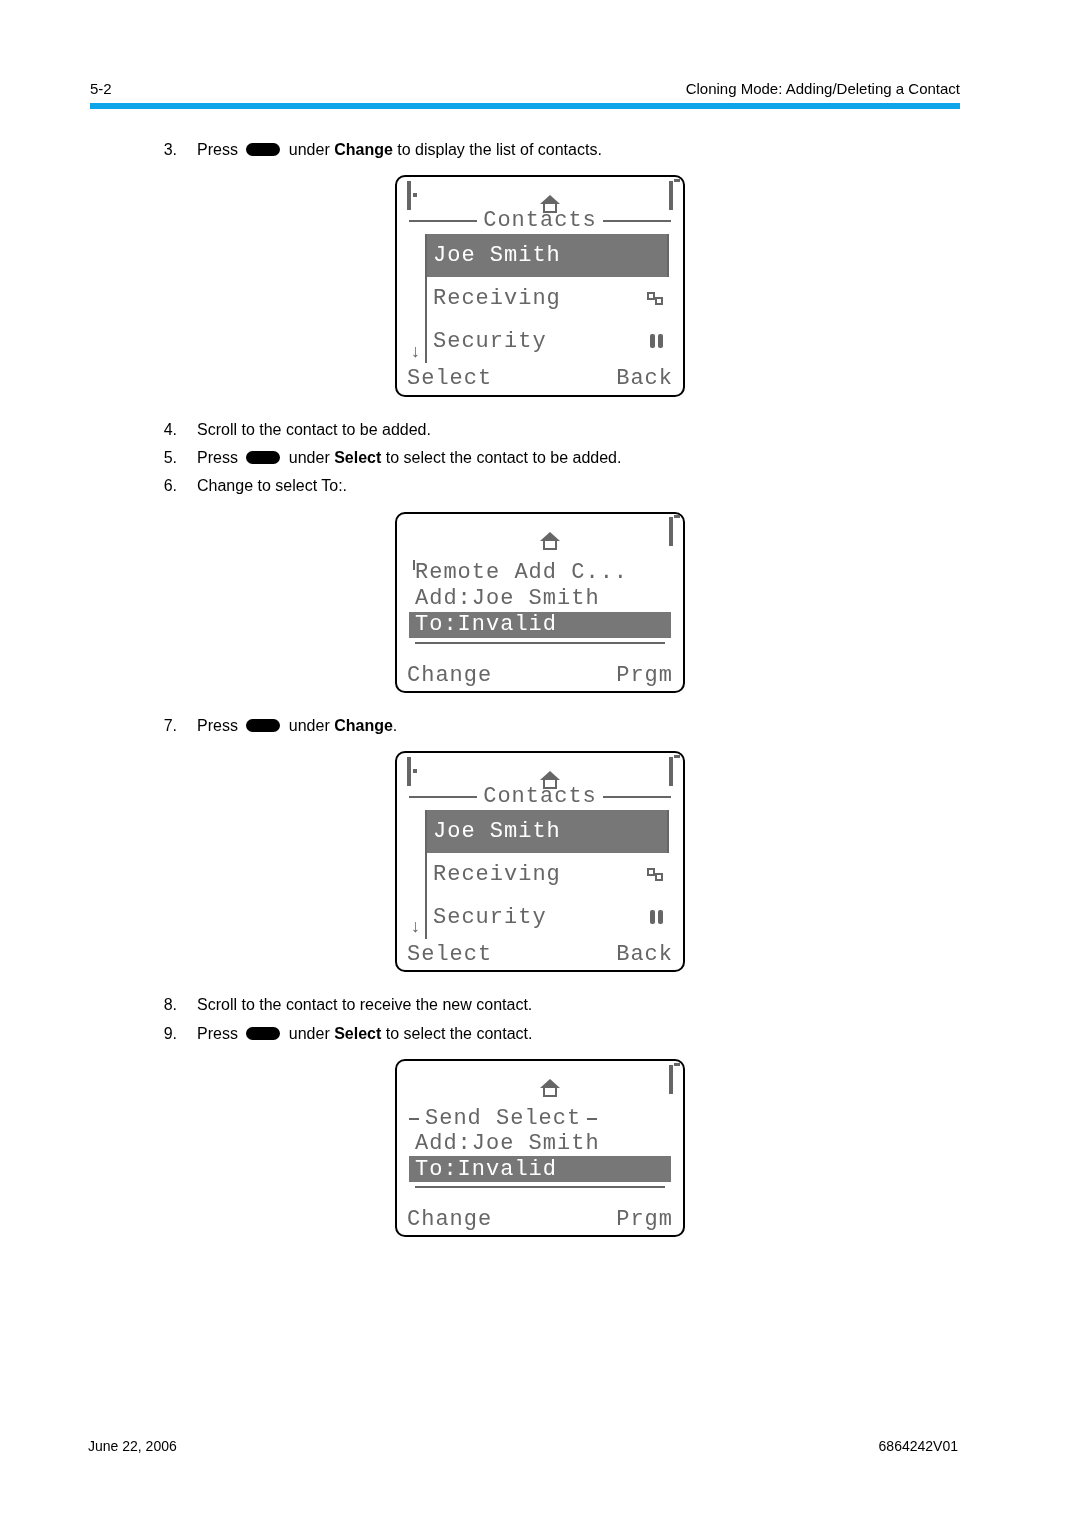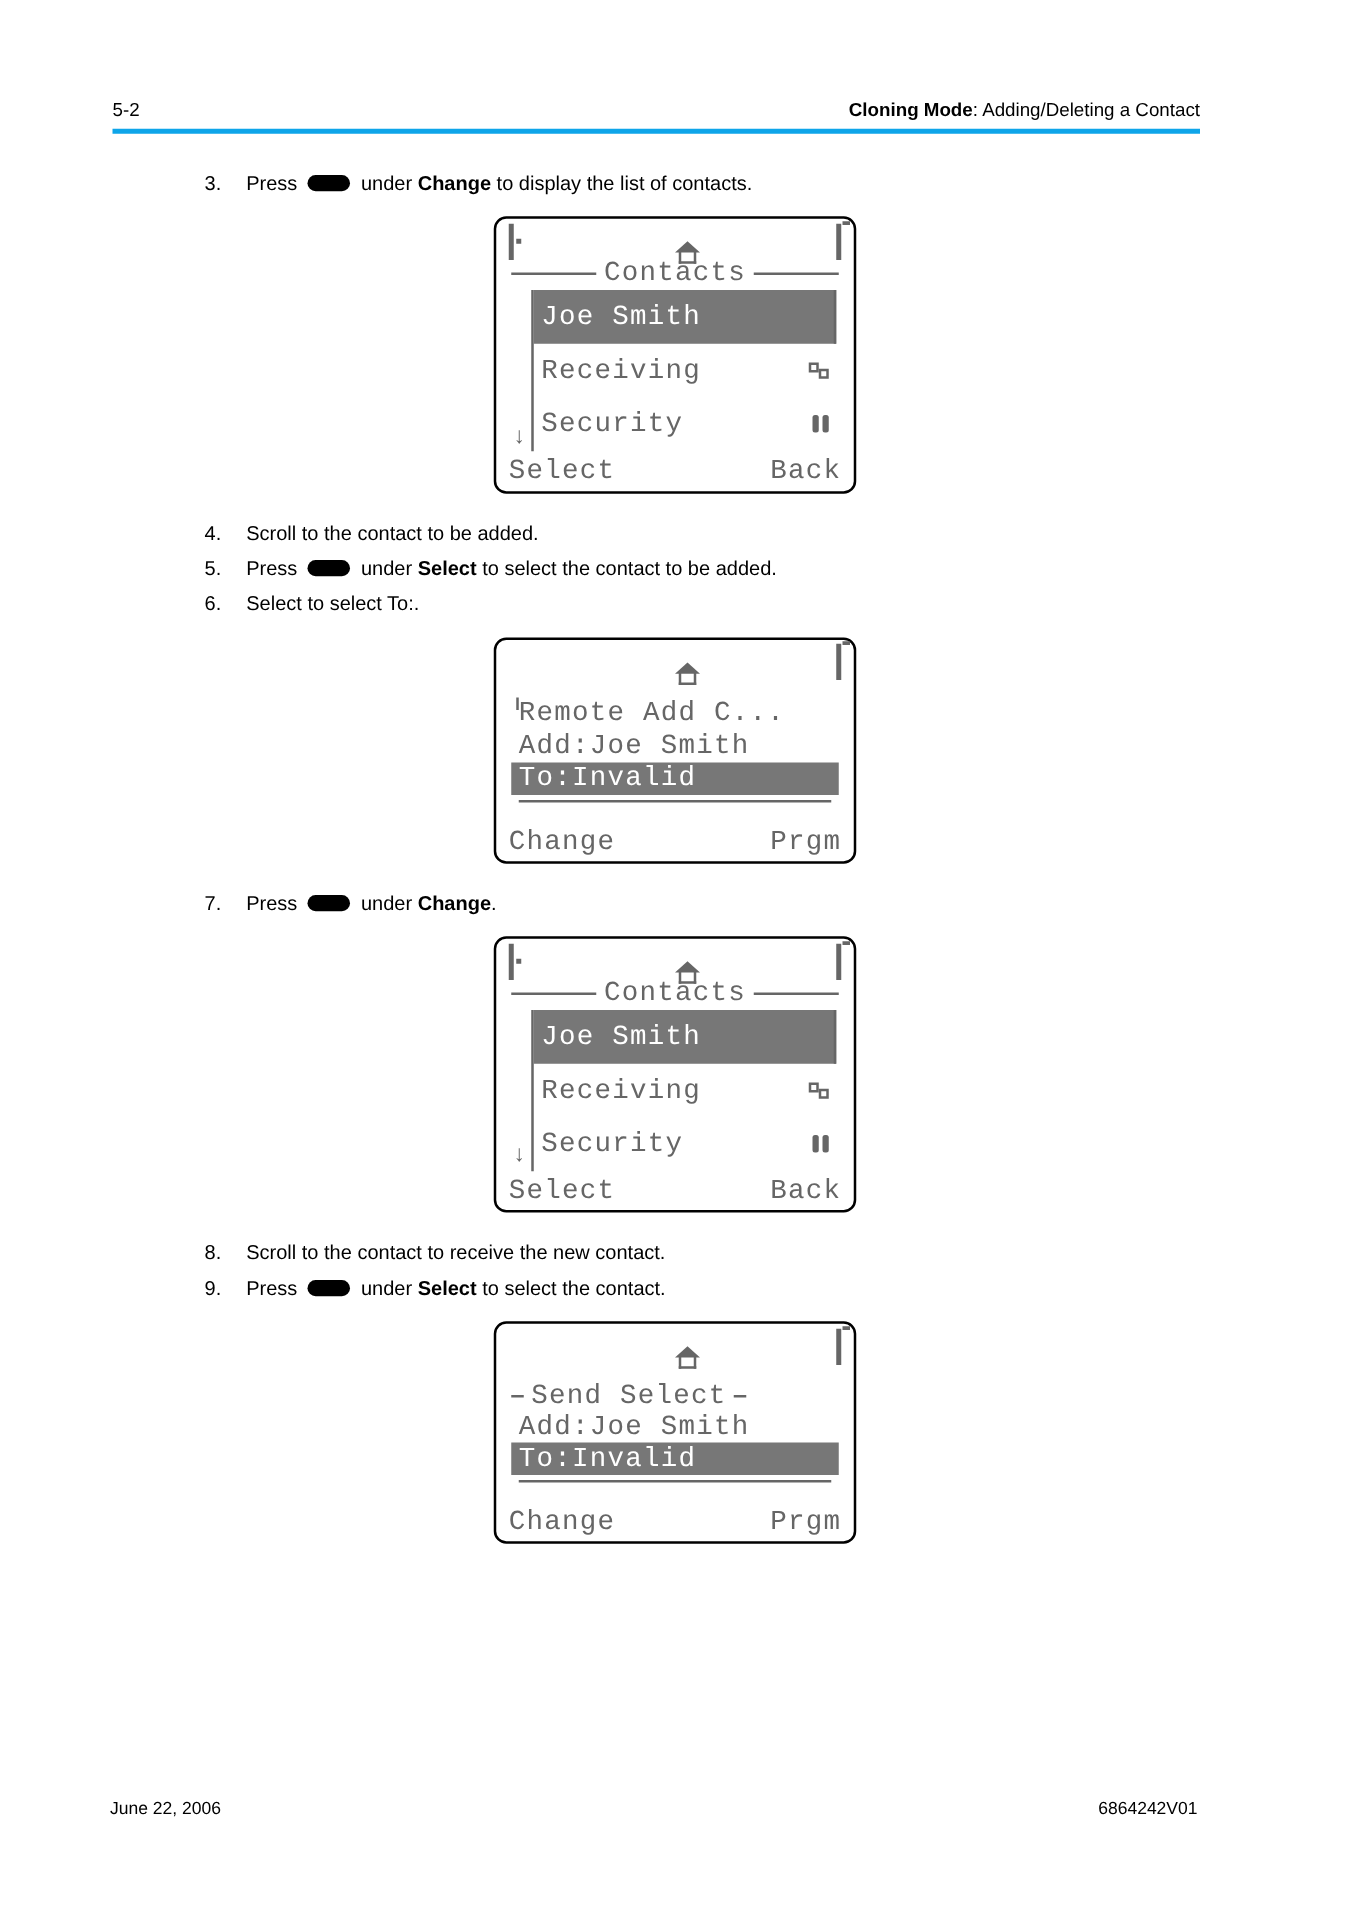--- a/index.html
+++ b/index.html
@@ -21,24 +21,24 @@
     left: 90px;
     top: 80px;
     width: 870px;
   }
   .header-row {
     display: flex;
     justify-content: space-between;
     align-items: center;
     font-size: 15px;
     padding-bottom: 6px;
-    border-bottom: 4px solid #0ea5e9;
+    border-bottom: 6px solid #0ea5e9;
     margin-bottom: 30px;
   }
-  .header-right b { font-weight: bold; }
+  .header-right b { font-weight: normal; }
   .content {
     margin-left: 65px;
     width: 770px;
   }
   ol.steps {
     list-style: none;
     padding: 0;
     margin: 0;
   }
   ol.steps > li {
@@ -236,21 +236,21 @@
         <span>Scroll to the contact to be added.</span>
       </li>
       <li>
         <span class="num">5.</span>
         <span>
           <span>Press </span><span class="softkey-icon"></span><span> under </span><b>Select</b><span> to select the contact to be added.</span>
         </span>
       </li>
       <li>
         <span class="num">6.</span>
-        <span>Select to select To:.</span>
+        <span>Change to select To:.</span>
       </li>
     </ol>
 
     <div class="screen-wrap">
       <div class="screen">
         <div class="scr-status">
           <span class="st-center"><span class="ic-home"></span></span>
           <span class="st-right"><span class="ic-batt"></span></span>
         </div>
         <div class="scr-lines">

